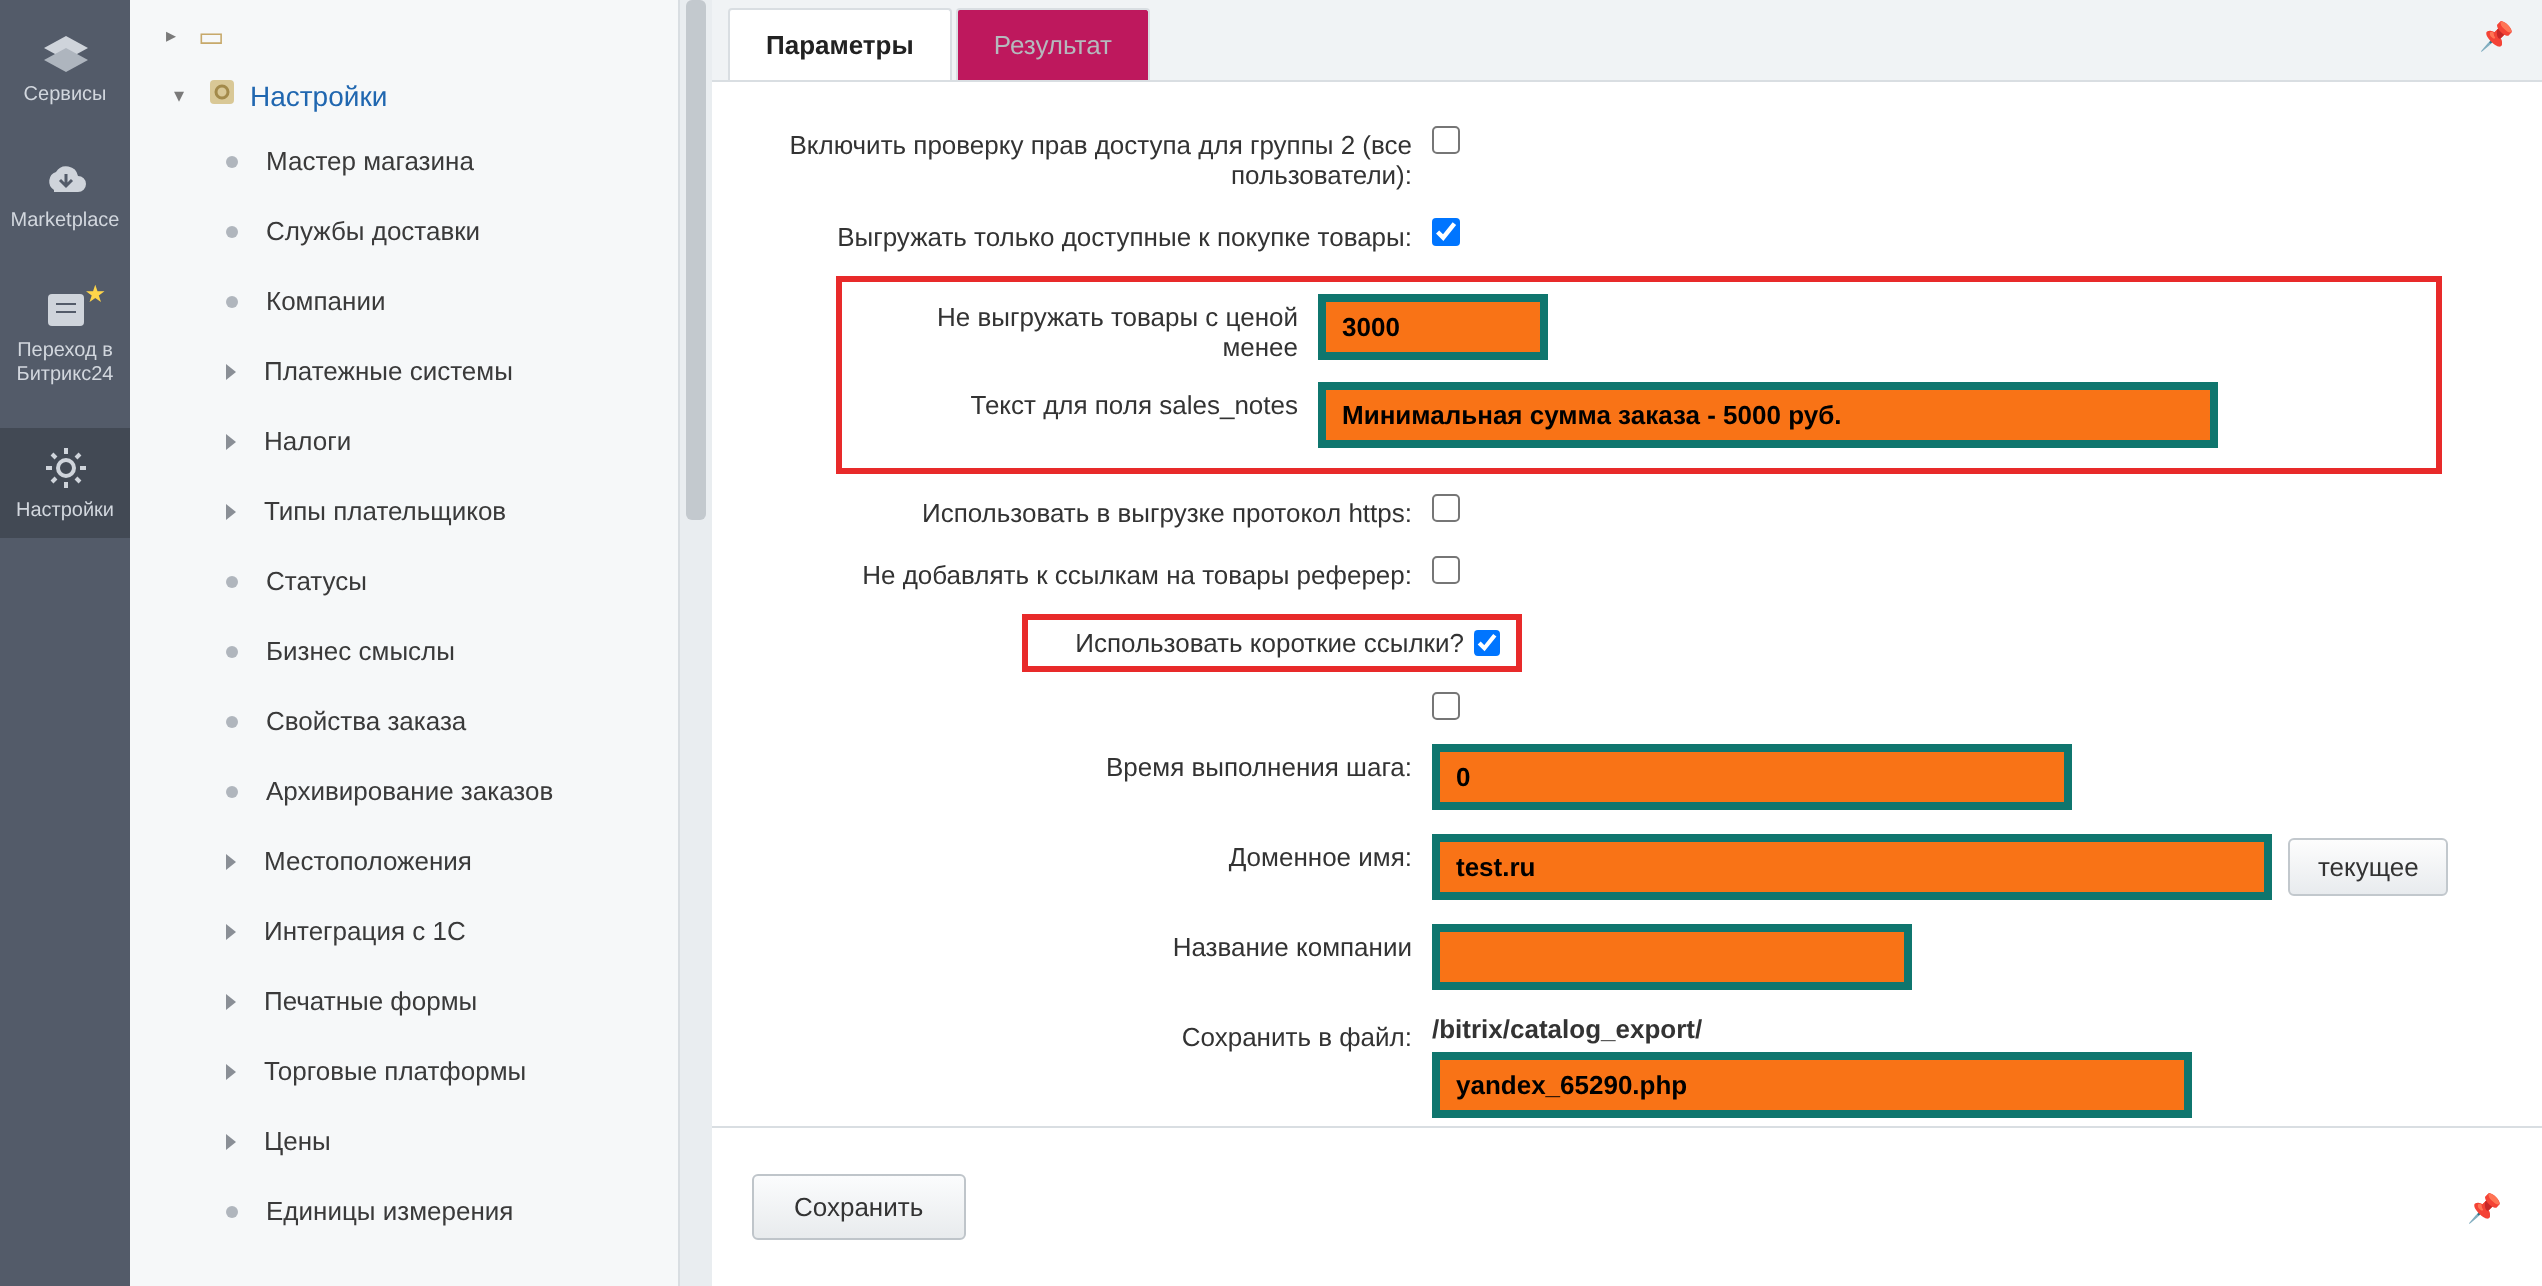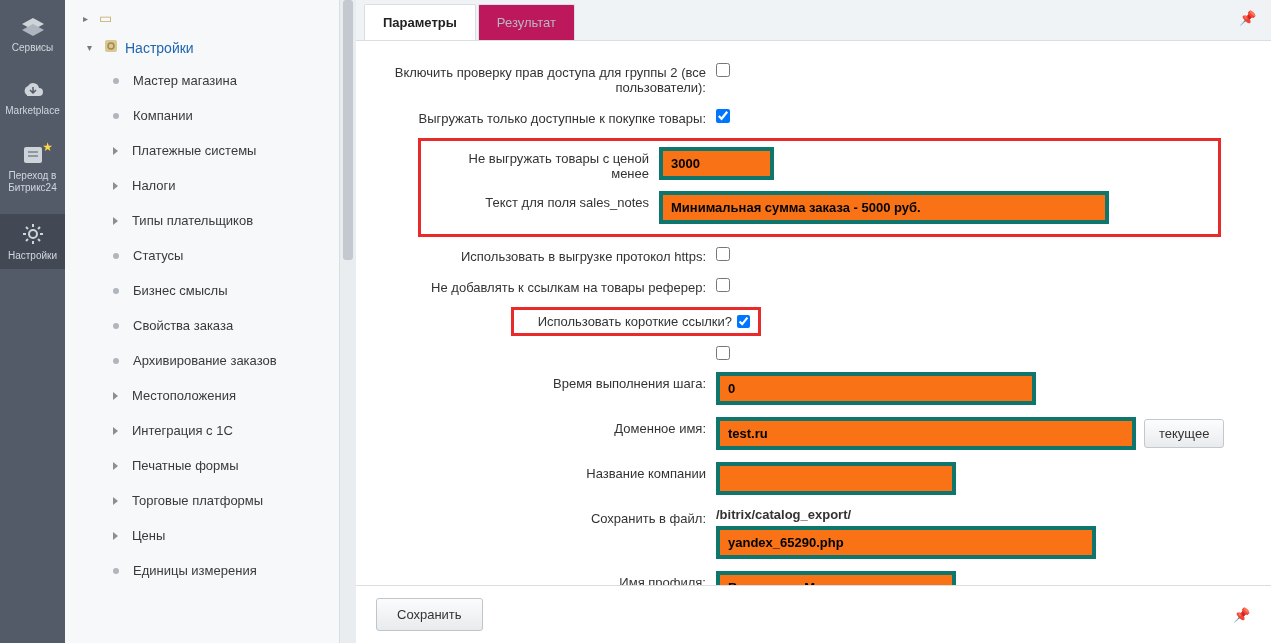--- a/index.html
+++ b/index.html
@@ -39,21 +39,21 @@
 .form-ctrl { flex: 1; display: flex; align-items: center; }
 .form-ctrl input[type=text] { border: 4px solid #0f766e; padding: 5px 8px; font-size: 13px; background: #f97316; font-weight: bold; }
 .form-ctrl input[type=checkbox] { width: 14px; height: 14px; margin-top: 2px; }
 .hint { font-size: 11px; color: #6b6f73; margin-top: 4px; line-height: 1.4; }
 .path-line { font-size: 13px; color: #333; margin-bottom: 4px; font-weight: bold; }
 .btn { background: linear-gradient(#fdfdfd,#e8ebee); border: 1px solid #c2c8cd; border-radius: 3px; padding: 6px 14px; font-size: 13px; cursor: pointer; color: #333; margin-left: 8px; }
 
 .highlight-box { border: 3px solid #e82a2a; padding: 6px 8px; margin-left: 0; margin-bottom: 8px; }
 .highlight-row-inner { display: flex; align-items: center; }
 
-.footer { border-top: 1px solid #d9dee2; padding: 12px 20px; background: #fff; display: flex; align-items: center; }
+.footer { border-top: 1px solid #d9dee2; padding: 23px 20px; background: #fff; display: flex; align-items: center; }
 .footer .pin { position: static; margin-left: auto; }
 .btn-primary { background: linear-gradient(#fbfcfd,#e8ebed); border: 1px solid #bfc5ca; border-radius: 3px; padding: 8px 20px; font-size: 13px; cursor: pointer; color: #333; }
 </style>
 </head>
 <body>
 
 <div class="layout">
 
   <div class="rail">
     <div class="rail-item">
@@ -103,20 +103,24 @@
       </span>
       <span>Настройки</span>
     </div>
     <div id="nav-items">
         <div class="nav-item">
           <span class="bullet"></span>
           <span>Мастер магазина</span>
         </div>
         <div class="nav-item">
           <span class="bullet"></span>
+          <span>Службы доставки</span>
+        </div>
+        <div class="nav-item">
+          <span class="bullet"></span>
           <span>Компании</span>
         </div>
         <div class="nav-item">
           <span class="arrow"></span>
           <span>Платежные системы</span>
         </div>
         <div class="nav-item">
           <span class="arrow"></span>
           <span>Налоги</span>
         </div>

